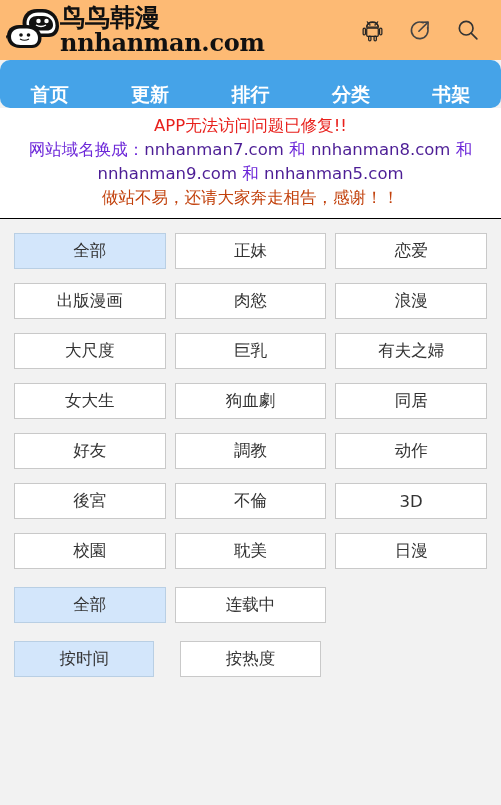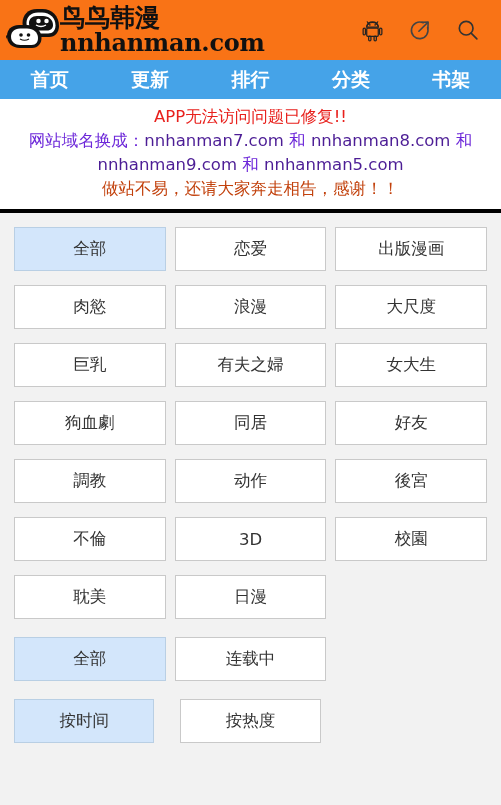--- a/index.html
+++ b/index.html
@@ -17,21 +17,21 @@
     position: relative;
     width: 501px;
     height: 805px;
     background: #f2f2f2;
   }
 
   
   .header {
     position: relative;
     height: 60px;
-    background: #f97316;
+    background: #fdba74;
     display: flex;
     align-items: center;
     justify-content: space-between;
     box-sizing: border-box;
     padding: 0 14px 0 6px;
   }
   .logo {
     display: flex;
     align-items: center;
     height: 54px;
@@ -73,25 +73,26 @@
     width: 30px;
     height: 32px;
     display: flex;
     align-items: center;
     justify-content: center;
     cursor: pointer;
   }
 
   
   .navbar {
-    height: 39px;
+    height: 48px;
     background: #45a3e8;
     display: flex;
-    align-items: center;
+    align-items: flex-end;
     justify-content: space-between;
+    border-radius: 10px;
   }
   .nav-item {
     flex: 1;
     display: flex;
     align-items: center;
     justify-content: center;
     color: #ffffff;
     font-size: 19px;
     font-weight: bold;
     cursor: pointer;
@@ -102,21 +103,21 @@
     background: #86c3f0;
     margin: 8px 0;
     flex: none;
   }
 
   
   .announce {
     background: #ffffff;
     text-align: center;
     padding: 6px 6px 8px 6px;
-    border-bottom: 4px solid #000000;
+    border-bottom: 1px solid #000000;
   }
   .ann-line {
     font-size: 16.5px;
     line-height: 24px;
     white-space: nowrap;
   }
   .ann-line.l1 { color: #e8201c; }
   .c-green { color: #6d28d9; }
   .c-pink  { color: #4c1d95; font-weight: normal; }
   .ann-line.l4 { color: #c2410c; }
@@ -125,21 +126,21 @@
   .grid-wrap {
     padding: 14px 14px 0 14px;
   }
   .grid {
     display: grid;
     grid-template-columns: repeat(3, 1fr);
     column-gap: 9px;
     row-gap: 14px;
   }
   .cell {
-    height: 44px;
+    height: 36px;
     background: #ffffff;
     border: 1px solid #c9c9c9;
     display: flex;
     align-items: center;
     justify-content: center;
     font-size: 16.5px;
     color: #333333;
     cursor: pointer;
     box-sizing: border-box;
   }
@@ -244,20 +245,21 @@
     <div class="ann-line">
       <span class="c-pink">nnhanman9.com</span><span class="c-green"> 和 </span><span class="c-pink">nnhanman5.com</span>
     </div>
     <div class="ann-line l4">做站不易，还请大家奔走相告，感谢！！</div>
   </div>
 
   <div class="grid-wrap">
 
     <div class="grid">
       <div class="cell active">全部</div>
+      <div class="cell">正妹</div>
       <div class="cell">恋爱</div>
       <div class="cell">出版漫画</div>
       <div class="cell">肉慾</div>
       <div class="cell">浪漫</div>
       <div class="cell">大尺度</div>
       <div class="cell">巨乳</div>
       <div class="cell">有夫之婦</div>
       <div class="cell">女大生</div>
       <div class="cell">狗血劇</div>
       <div class="cell">同居</div>

